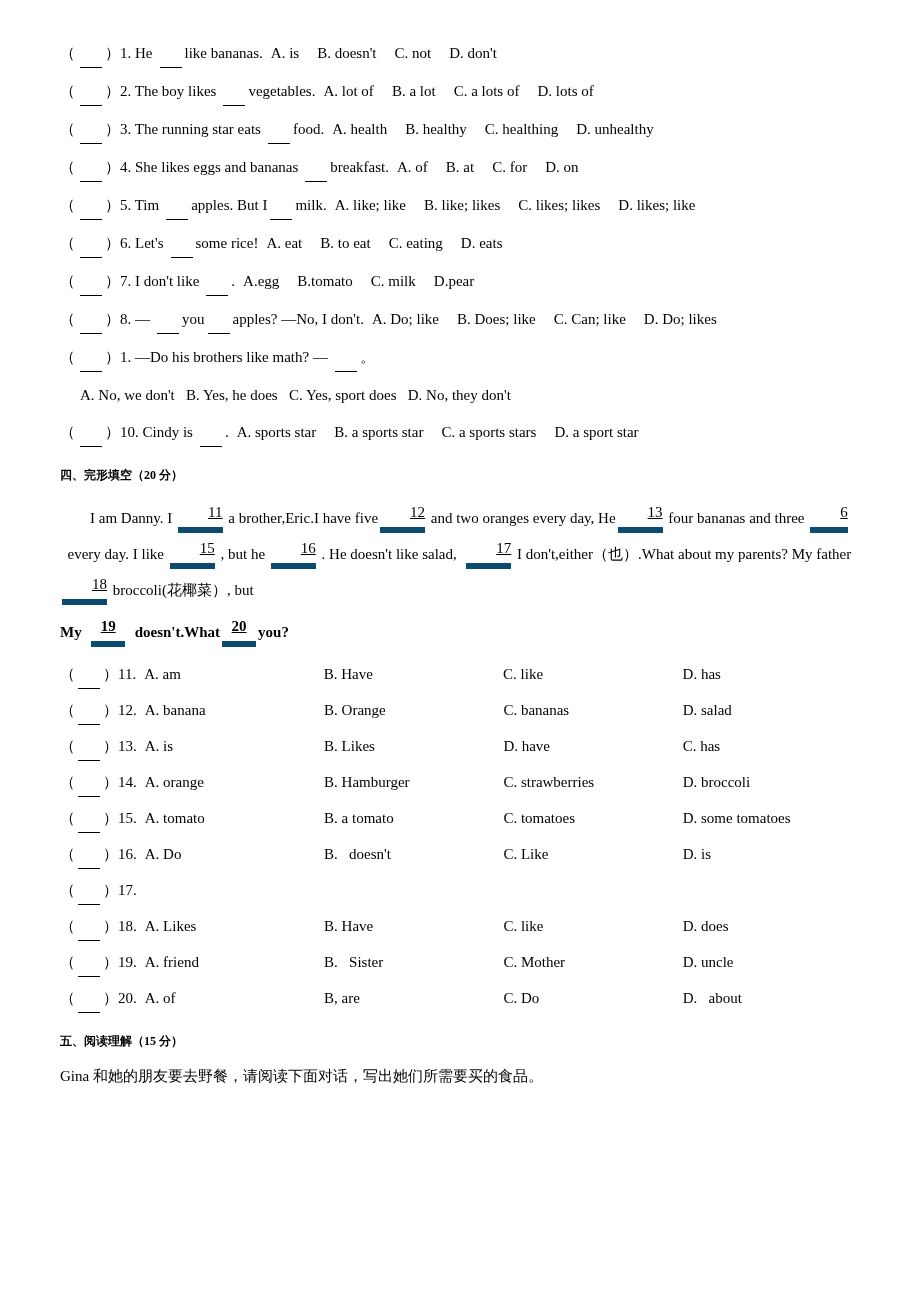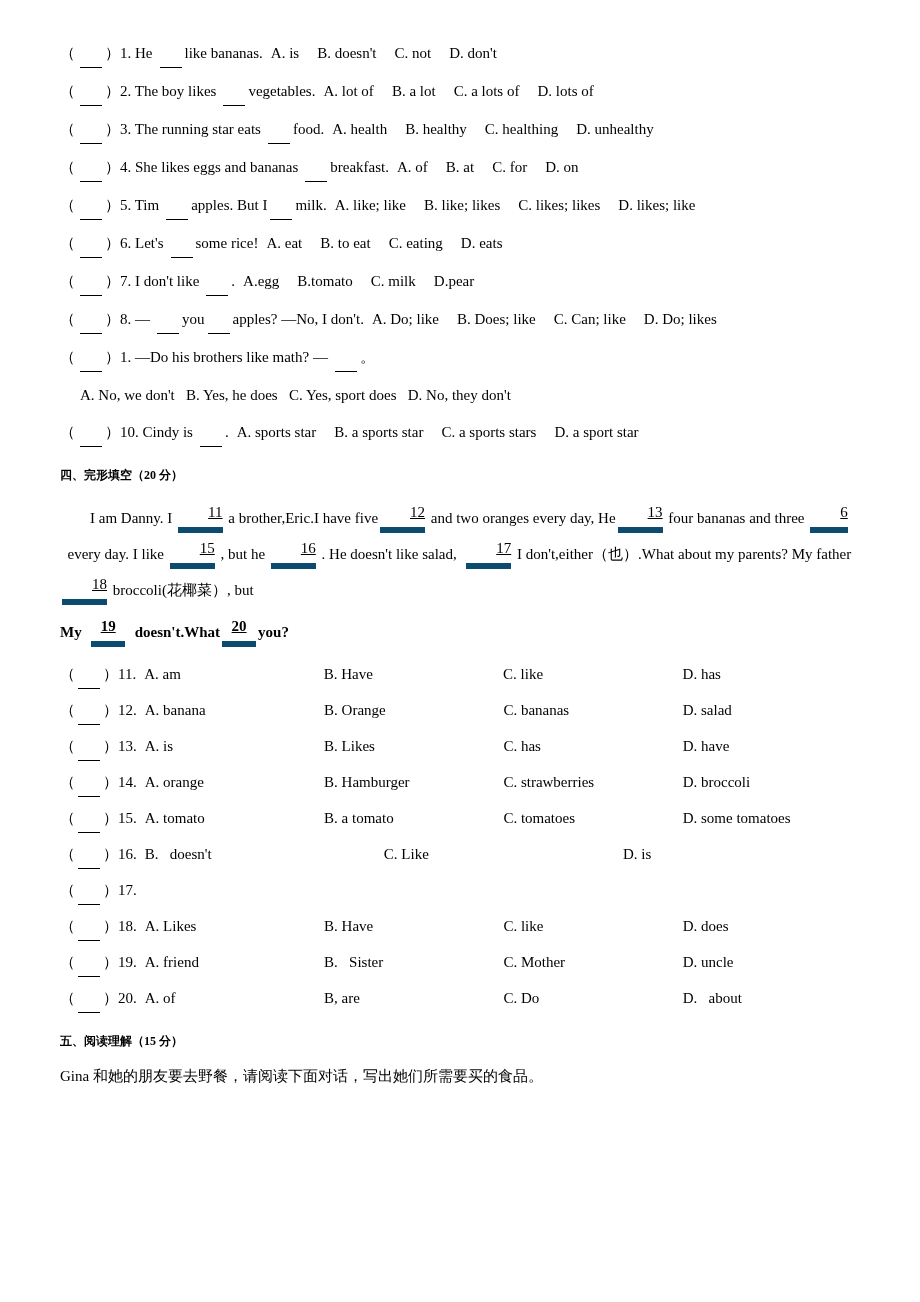--- a/index.html
+++ b/index.html
@@ -280,22 +280,22 @@
     </div>
   </div>
 
   <div class="cloze-option-line">
     <span class="cloze-paren">（</span>
     <span class="bracket">&nbsp;</span>
     <span style="margin-right:8px;">）13.</span>
     <div class="cloze-options">
       <span class="cloze-opt">A. is</span>
       <span class="cloze-opt">B. Likes</span>
+      <span class="cloze-opt">D. have</span>
       <span class="cloze-opt">C. has</span>
-      <span class="cloze-opt">D. have</span>
     </div>
   </div>
 
   <div class="cloze-option-line">
     <span class="cloze-paren">（</span>
     <span class="bracket">&nbsp;</span>
     <span style="margin-right:8px;">）14.</span>
     <div class="cloze-options">
       <span class="cloze-opt">A. orange</span>
       <span class="cloze-opt">B. Hamburger</span>
@@ -314,20 +314,21 @@
       <span class="cloze-opt">C. tomatoes</span>
       <span class="cloze-opt">D. some tomatoes</span>
     </div>
   </div>
 
   <div class="cloze-option-line">
     <span class="cloze-paren">（</span>
     <span class="bracket">&nbsp;</span>
     <span style="margin-right:8px;">）16.</span>
     <div class="cloze-options">
+      <span class="cloze-opt">A. Do</span>
       <span class="cloze-opt">B.&nbsp;&nbsp; doesn't</span>
       <span class="cloze-opt">C. Like</span>
       <span class="cloze-opt">D. is</span>
     </div>
   </div>
 
   <div class="cloze-option-line">
     <span class="cloze-paren">（</span>
     <span class="bracket">&nbsp;</span>
     <span style="margin-right:8px;">）17.</span>

